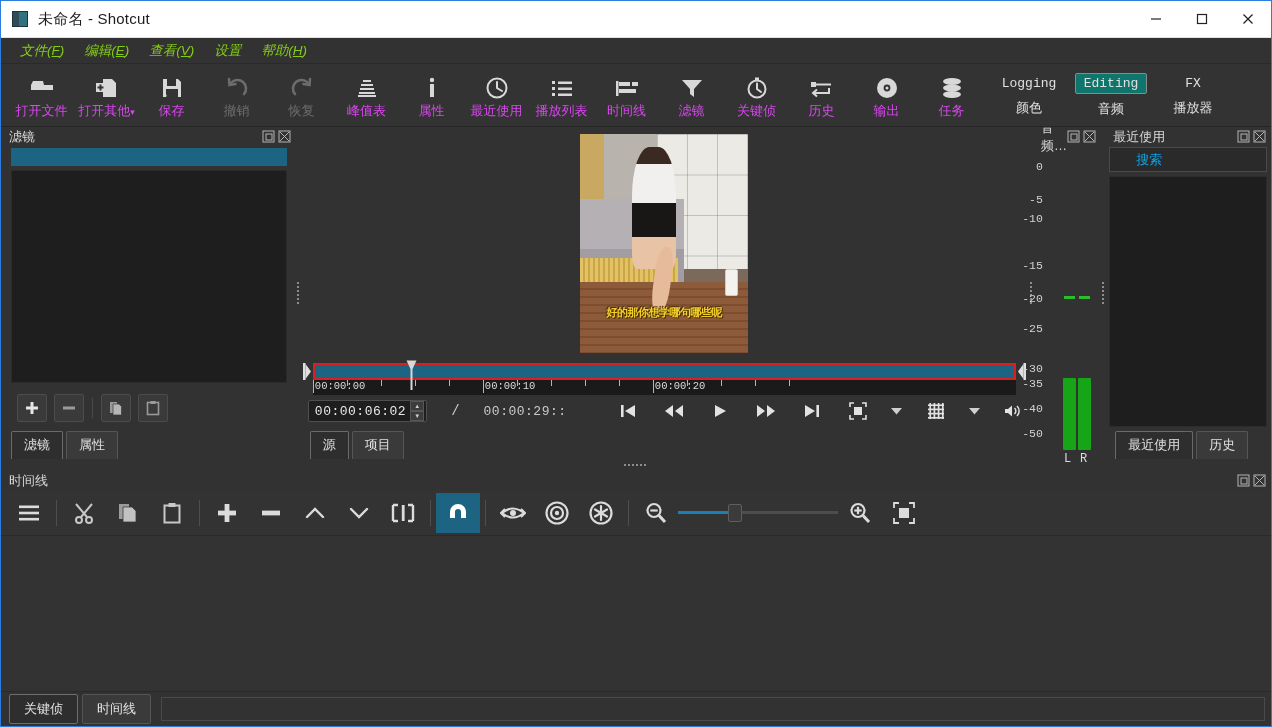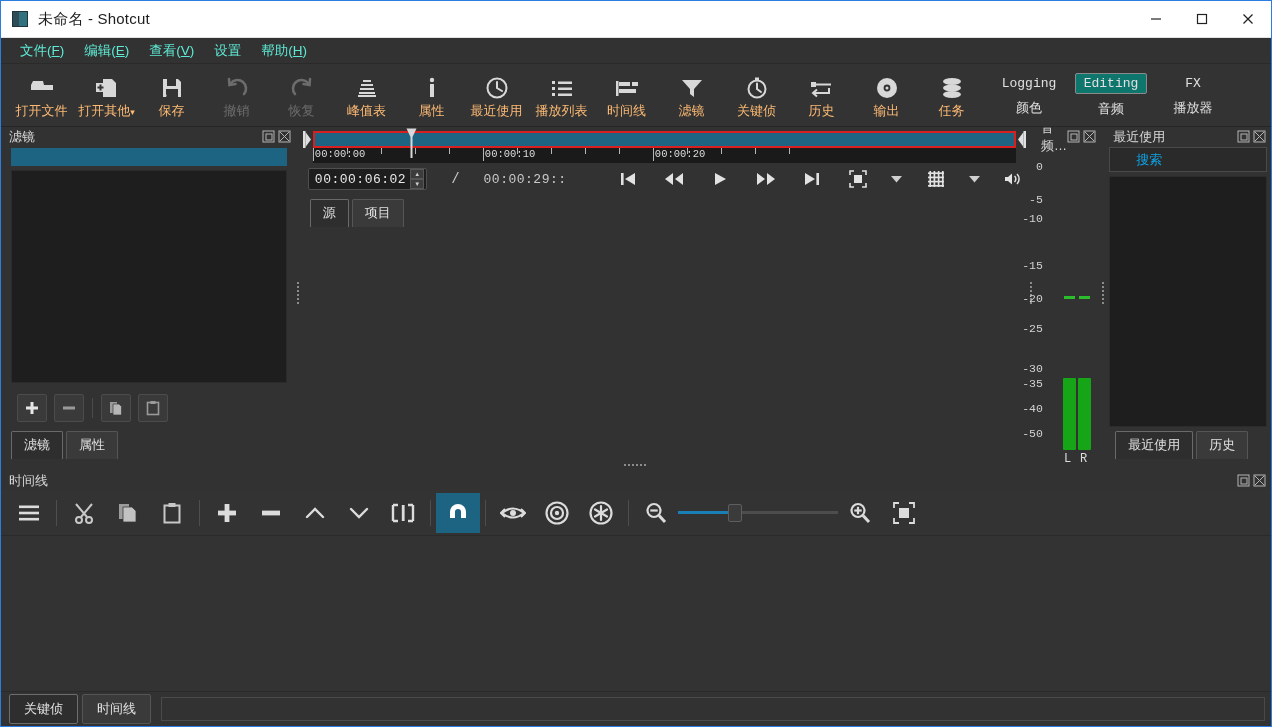--- a/index.html
+++ b/index.html
@@ -34,33 +34,33 @@
   }
   .win-btn svg { display:block; }
 
   
   .menubar {
     height: 26px; flex: 0 0 26px; background: #323232; display: flex;
     align-items: center; padding-left: 11px; gap: 4px;
     border-bottom: 1px solid #2a2a2a;
   }
   .menu-item {
-    font-size: 13.5px; color: #5eead4; padding: 3px 8px; white-space: nowrap;
+    font-size: 13.5px; color: #84cc16; padding: 3px 8px; white-space: nowrap; font-style: italic;
   }
   .menu-item u { text-decoration: underline; }
 
   
   .toolbar {
     height: 63px; flex: 0 0 63px; background: #333333;
     display: flex; align-items: stretch; padding: 2px 6px 0 8px;
     border-bottom: 1px solid #262626; position: relative;
   }
   .tb-btn {
     width: 65px; display: flex; flex-direction: column; align-items: center;
-    justify-content: center; gap: 2px; color: #fdba74; cursor: default;
+    justify-content: center; gap: 2px; color: #d946ef; cursor: default;
   }
   .tb-btn.disabled { color: #6c6c6c; }
   .tb-btn .ico { height: 28px; display: flex; align-items: flex-end; justify-content: center; }
   .tb-btn .lbl { font-size: 13px; white-space: nowrap; }
   .tb-btn .lbl .caret { font-size: 9px; }
 
   
   .tb-textgroup { display: flex; margin-left: 4px; }
   .tb-col {
     width: 82px; display: flex; flex-direction: column; align-items: center;
@@ -528,20 +528,33 @@
         <div class="tab active">滤镜</div>
         <div class="tab">属性</div>
       </div>
     </div>
 
     <div class="vsplit">
         <div class="grip-v"></div>
       </div>
 
     <div class="player">
+      <div class="video-area">
+        <div class="video-frame">
+          <div class="vf-wall"></div>
+          <div class="vf-tiles"></div>
+          <div class="vf-sofa"></div>
+          <div class="vf-mat"></div>
+          <div class="vf-floor"></div>
+          <div class="vf-body"></div>
+          <div class="vf-leg"></div>
+          <div class="vf-phone"></div>
+          <div class="vf-sub">好的那你想学哪句哪些呢</div>
+        </div>
+      </div>
 
       <div class="scrub-wrap">
         <div class="scrub-inner">
           <div class="scrub-edge" style="left:3px">
             <svg width="9" height="17" viewBox="0 0 9 17">
                 <rect x="0" y="0" width="2.5" height="17" fill="#e0e0e0"></rect>
                 <path d="M2.5 1 L8 8.5 L2.5 16 Z" fill="#e0e0e0"></path>
               </svg>
           </div>
           <div class="scrub-bar"></div>

